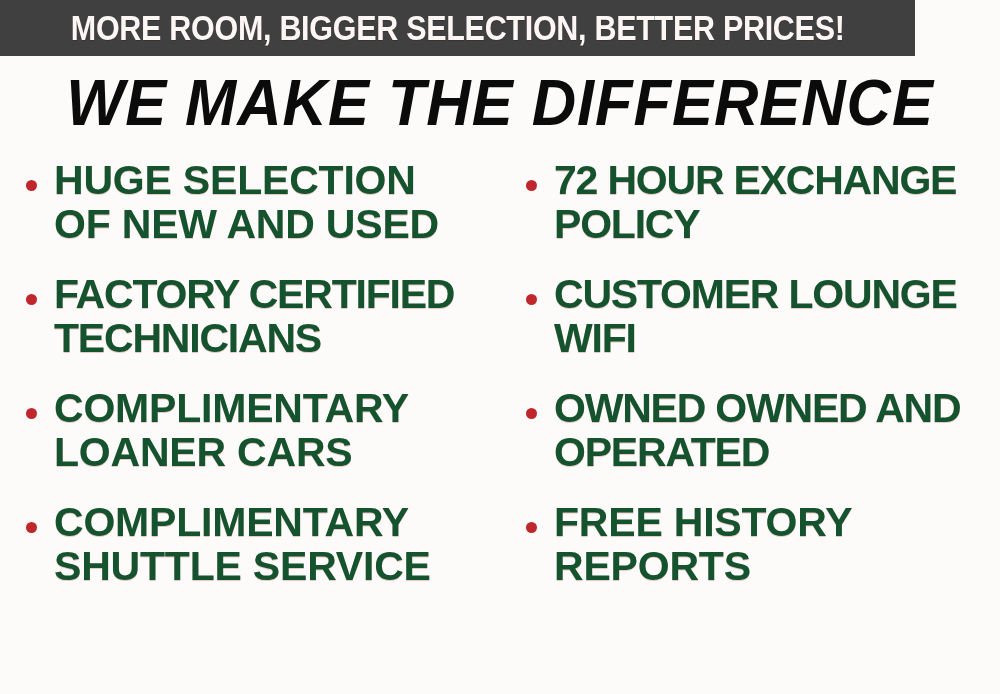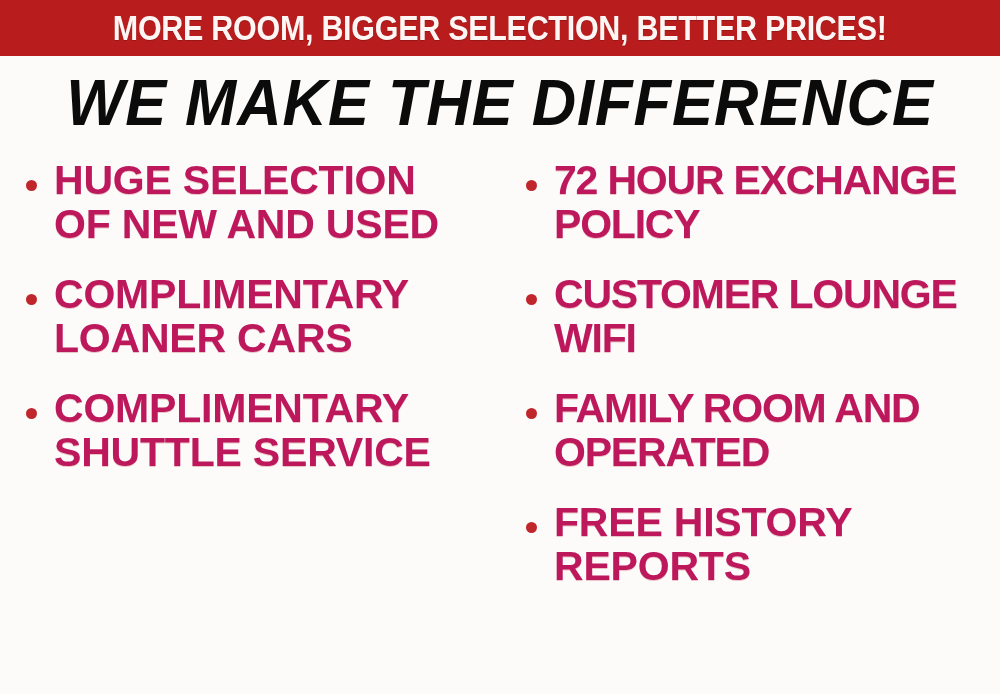--- a/index.html
+++ b/index.html
@@ -20,23 +20,23 @@
     height: 694px;
     background: #fcfbfa;
     box-sizing: border-box;
   }
 
   
   .banner {
     position: absolute;
     left: 0;
     top: 0;
-    width: 1000px;
+    width: 915px;
     height: 56px;
-    background: #b91c1c;
+    background: #404040;
     display: flex;
     align-items: center;
     justify-content: center;
   }
   .banner-text {
     color: #fdf6f4;
     font-family: "Liberation Sans", sans-serif;
     font-weight: bold;
     font-size: 35px;
     line-height: 36px;
@@ -96,21 +96,21 @@
     top: 22px;
     width: 11px;
     height: 11px;
     border-radius: 50%;
     background: #c0272d;
   }
   .col-right .dot { left: 12px; }
 
   .bullet-text {
     display: block;
-    color: #be185d;
+    color: #14532d;
     font-family: "Liberation Sans", sans-serif;
     font-weight: bold;
     font-size: 41px;
     line-height: 44px;
     letter-spacing: -0.2px;
     white-space: pre-line;
     text-shadow: 0 1px 0 rgba(180,40,45,0.25);
   }
   
   .bullet-text { text-indent: 0; }
@@ -133,20 +133,25 @@
 
     <div class="col col-left">
 
       <div class="bullet-row">
         <span class="dot"></span>
         <span class="bullet-text">HUGE SELECTION
 OF NEW AND USED</span>
       </div>
 
 
+      <div class="bullet-row">
+        <span class="dot"></span>
+        <span class="bullet-text tight">FACTORY CERTIFIED
+TECHNICIANS</span>
+      </div>
 
       <div class="bullet-row">
         <span class="dot"></span>
         <span class="bullet-text">COMPLIMENTARY
 LOANER CARS</span>
       </div>
 
       <div class="bullet-row">
         <span class="dot"></span>
         <span class="bullet-text">COMPLIMENTARY
@@ -166,21 +171,21 @@
 
       <div class="bullet-row">
         <span class="dot"></span>
         <span class="bullet-text tight">CUSTOMER LOUNGE
 WIFI</span>
       </div>
 
 
       <div class="bullet-row">
         <span class="dot"></span>
-        <span class="bullet-text tight">FAMILY ROOM AND
+        <span class="bullet-text tight">OWNED OWNED AND
 OPERATED</span>
       </div>
 
       <div class="bullet-row">
         <span class="dot"></span>
         <span class="bullet-text">FREE HISTORY
 REPORTS</span>
       </div>
 
     </div>

